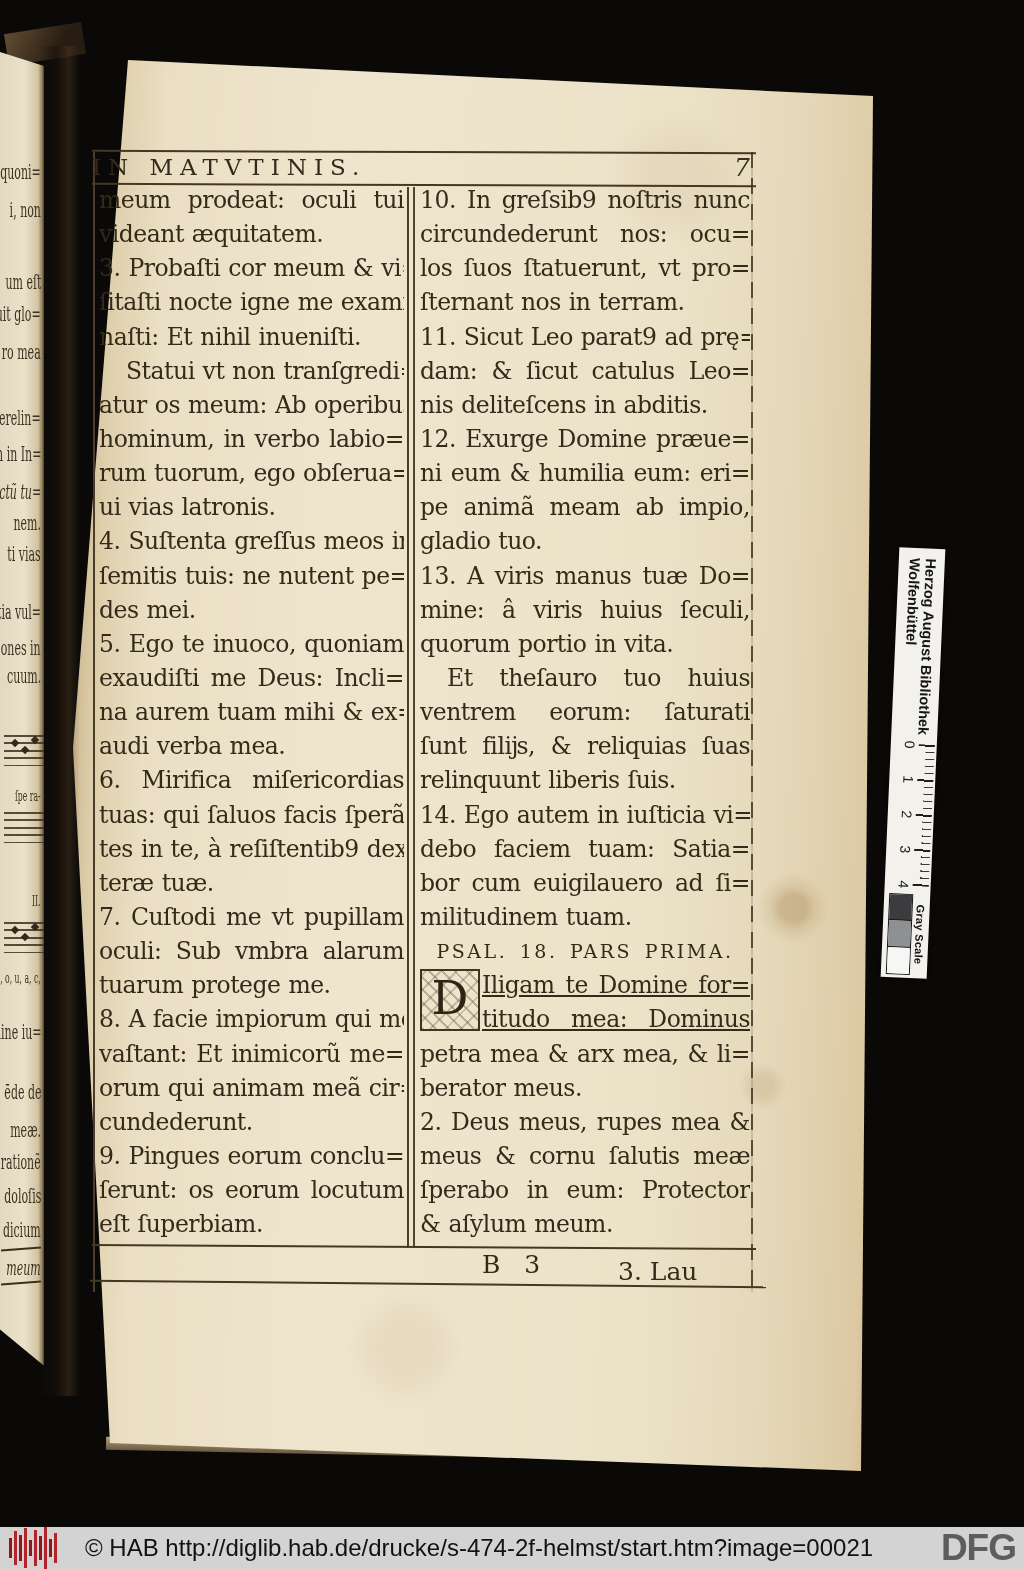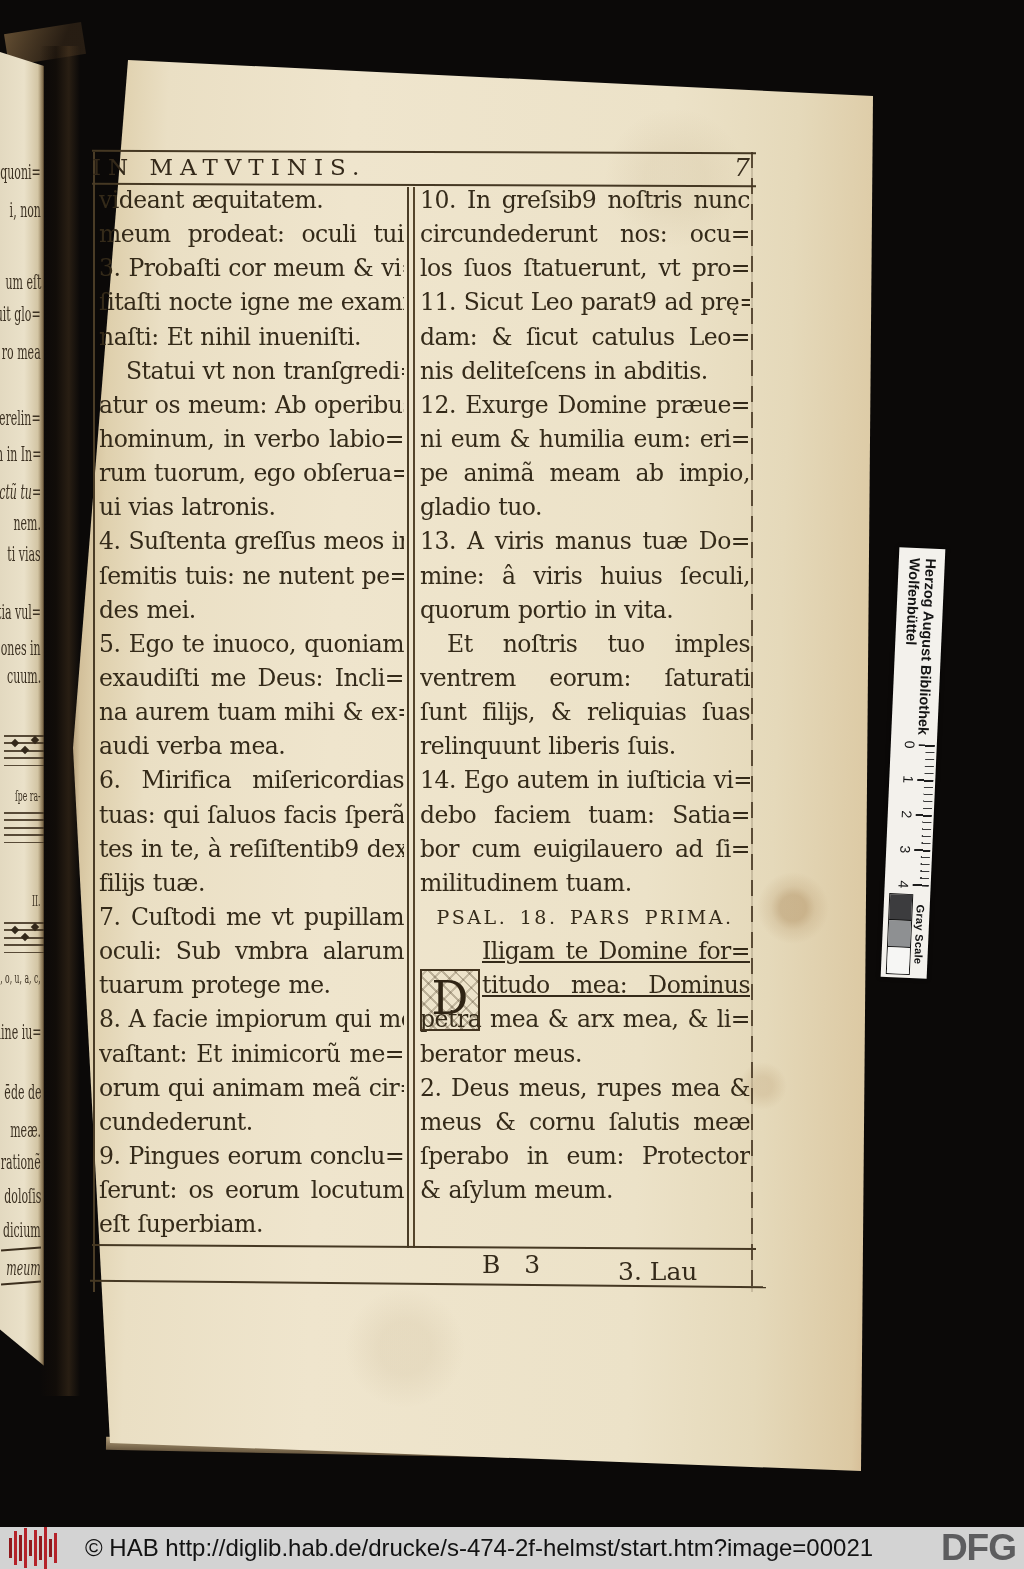--- a/index.html
+++ b/index.html
@@ -164,67 +164,68 @@
   <div class="rl vrule-mid1"></div>
   <div class="rl vrule-mid2"></div>
   <div class="rl vrule-right"></div>
   <div class="rl rule-sig"></div>
   <div class="rl rule-bot"></div>
 
   <div class="hdr">IN MATVTINIS.</div>
   <div class="pgnum">7</div>
 
   <div class="col" id="col-left">
+      <div class="tl">meum prodeat: oculi tui</div>
       <div class="tl end">videant æquitatem.</div>
-      <div class="tl">meum prodeat: oculi tui</div>
       <div class="tl">3. Probaſti cor meum &amp; vi=</div>
       <div class="tl">ſitaſti nocte igne me exami=</div>
       <div class="tl end">naſti: Et nihil inueniſti.</div>
       <div class="tl indent">Statui vt non tranſgredi=</div>
       <div class="tl">atur os meum: Ab operibus</div>
       <div class="tl">hominum, in verbo labio=</div>
       <div class="tl">rum tuorum, ego obſerua=</div>
       <div class="tl end">ui vias latronis.</div>
       <div class="tl">4. Suſtenta greſſus meos in</div>
       <div class="tl">ſemitis tuis: ne nutent pe=</div>
       <div class="tl end">des mei.</div>
       <div class="tl">5. Ego te inuoco, quoniam</div>
       <div class="tl">exaudiſti me Deus: Incli=</div>
       <div class="tl">na aurem tuam mihi &amp; ex=</div>
       <div class="tl end">audi verba mea.</div>
       <div class="tl">6. Mirifica miſericordias</div>
       <div class="tl">tuas: qui ſaluos facis ſperã=</div>
       <div class="tl">tes in te, à reſiſtentib9 dex=</div>
-      <div class="tl end">filĳs tuæ.</div>
+      <div class="tl end">teræ tuæ.</div>
       <div class="tl">7. Cuſtodi me vt pupillam</div>
       <div class="tl">oculi: Sub vmbra alarum</div>
       <div class="tl end">tuarum protege me.</div>
       <div class="tl">8. A facie impiorum qui me</div>
       <div class="tl">vaſtant: Et inimicorũ me=</div>
       <div class="tl">orum qui animam meã cir=</div>
       <div class="tl end">cundederunt.</div>
       <div class="tl">9. Pingues eorum conclu=</div>
       <div class="tl">ſerunt: os eorum locutum</div>
       <div class="tl end">eſt ſuperbiam.</div>
     </div>
   <div class="col" id="col-right">
       <div class="tl">10. In greſsib9 noſtris nunc</div>
       <div class="tl">circundederunt nos: ocu=</div>
       <div class="tl">los ſuos ſtatuerunt, vt pro=</div>
+      <div class="tl end">ſternant nos in terram.</div>
       <div class="tl">11. Sicut Leo parat9 ad prę=</div>
       <div class="tl">dam: &amp; ſicut catulus Leo=</div>
       <div class="tl end">nis deliteſcens in abditis.</div>
       <div class="tl">12. Exurge Domine præue=</div>
       <div class="tl">ni eum &amp; humilia eum: eri=</div>
       <div class="tl">pe animã meam ab impio,</div>
       <div class="tl end">gladio tuo.</div>
       <div class="tl">13. A viris manus tuæ Do=</div>
       <div class="tl">mine: â viris huius ſeculi,</div>
       <div class="tl end">quorum portio in vita.</div>
-      <div class="tl indent">Et noſtris tuo imples</div>
+      <div class="tl indent">Et theſauro tuo huius</div>
       <div class="tl">ventrem eorum: ſaturati</div>
       <div class="tl">ſunt filĳs, &amp; reliquias ſuas</div>
       <div class="tl end">relinquunt liberis ſuis.</div>
       <div class="tl">14. Ego autem in iuſticia vi=</div>
       <div class="tl">debo faciem tuam: Satia=</div>
       <div class="tl">bor cum euigilauero ad ſi=</div>
       <div class="tl end">militudinem tuam.</div>
       <div class="tl psal">PSAL. 18. PARS PRIMA.</div>
       <div class="tl dcgap">Iligam te Domine for=</div>
       <div class="tl dcgap">titudo mea: Dominus</div>

